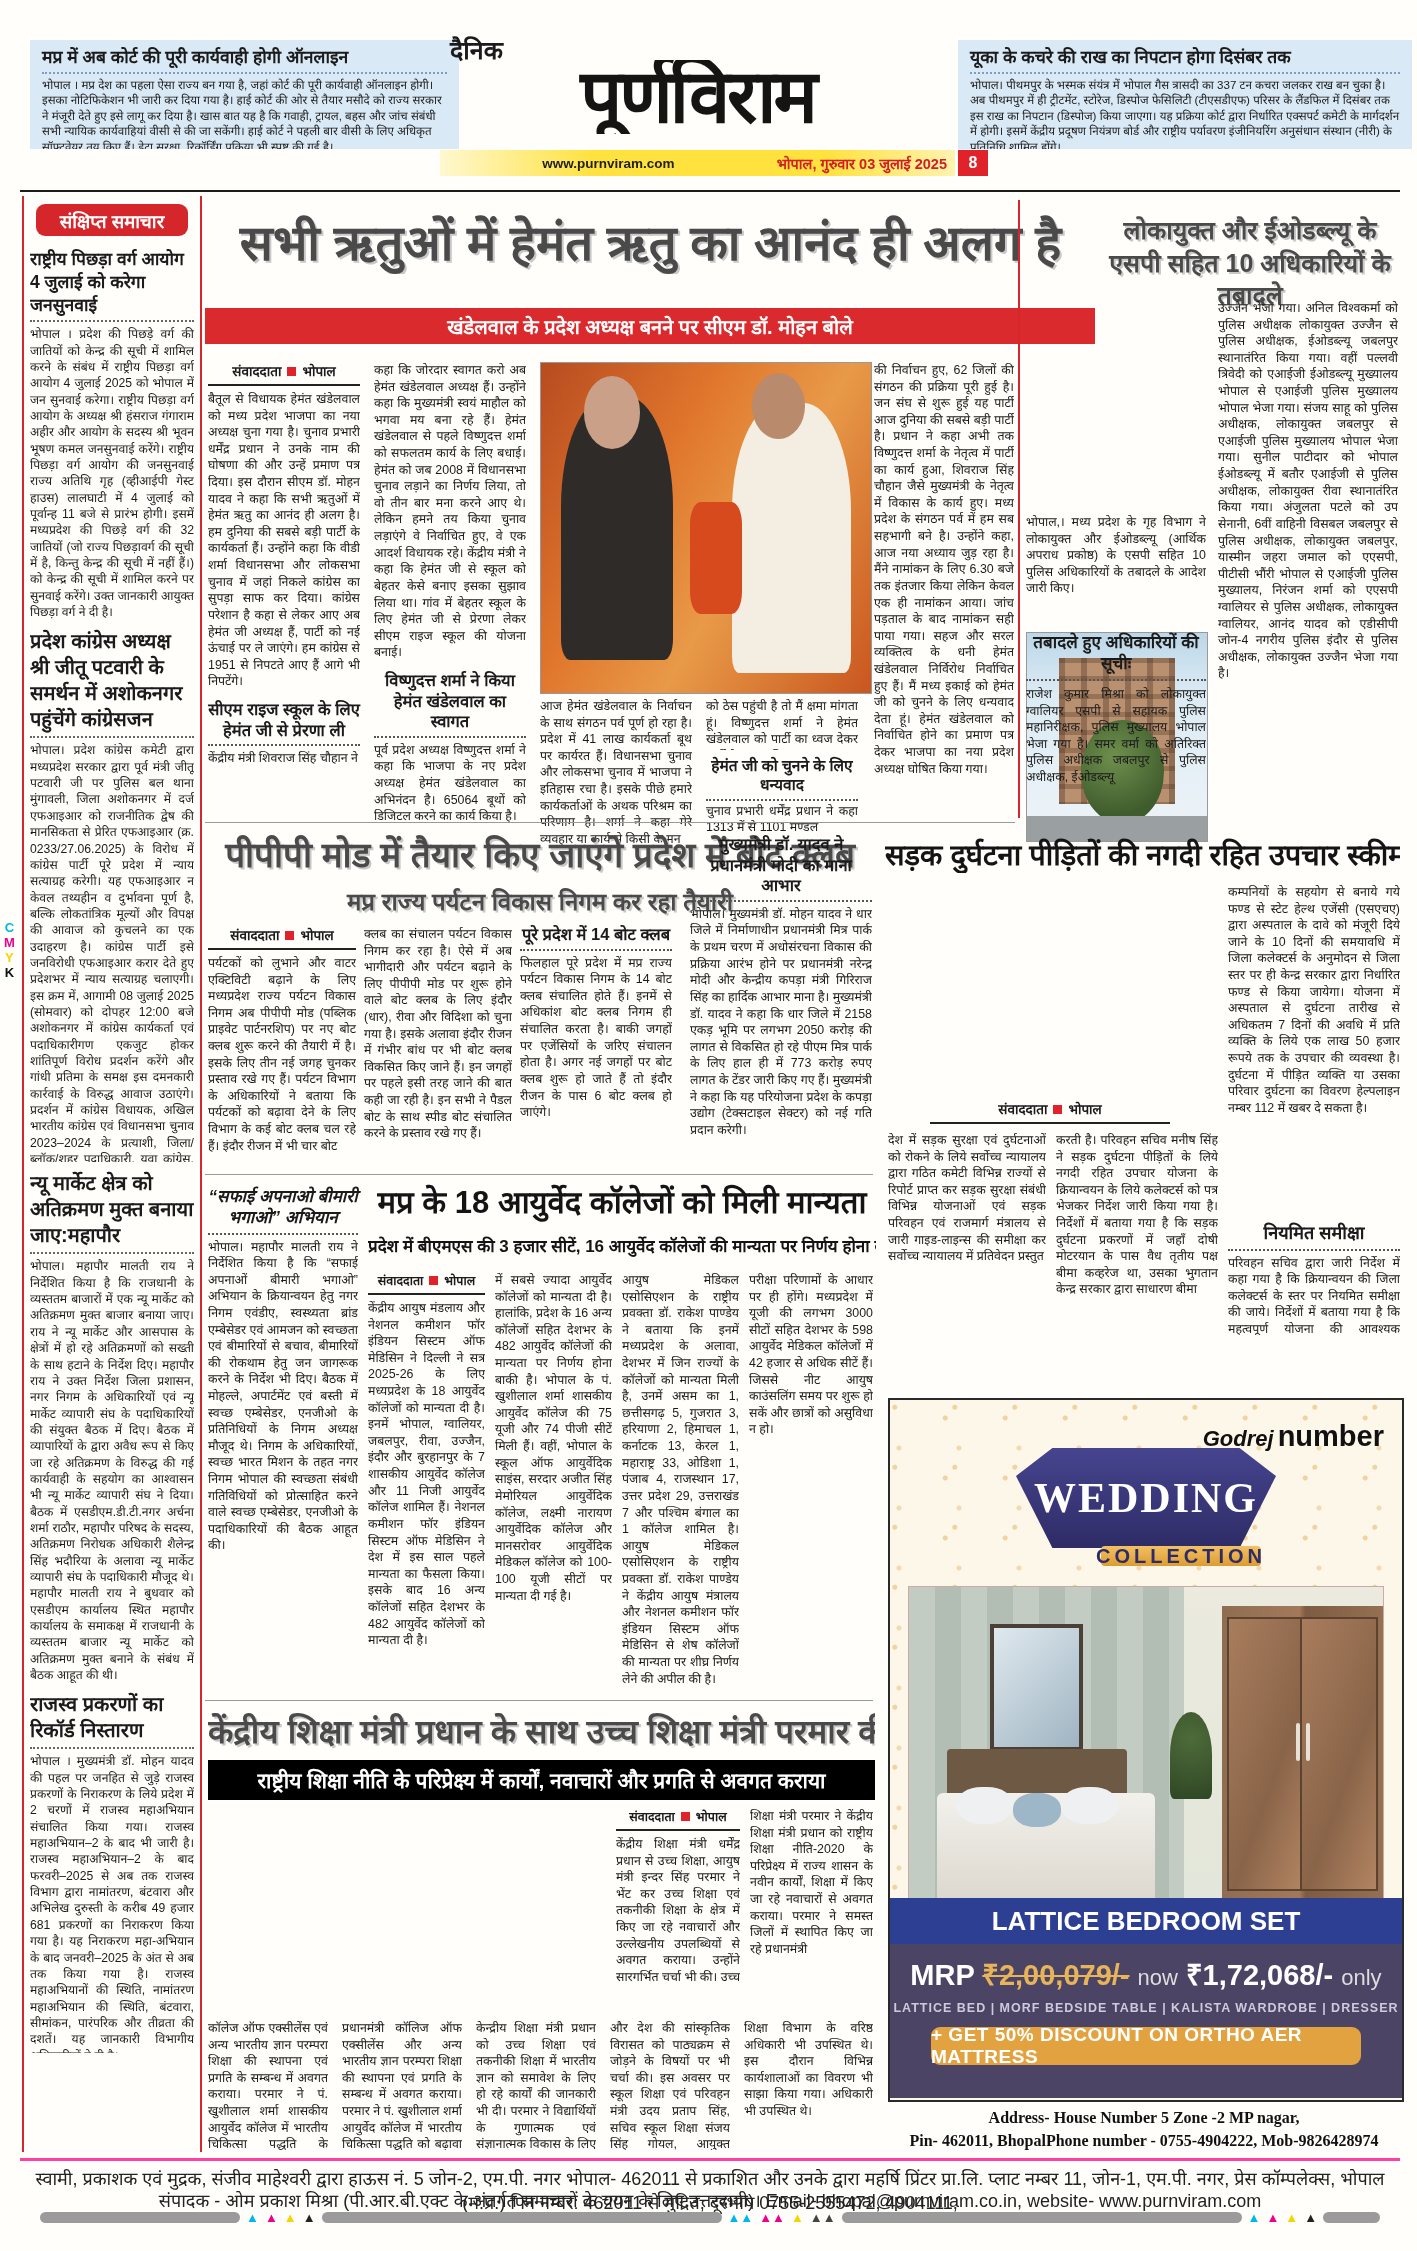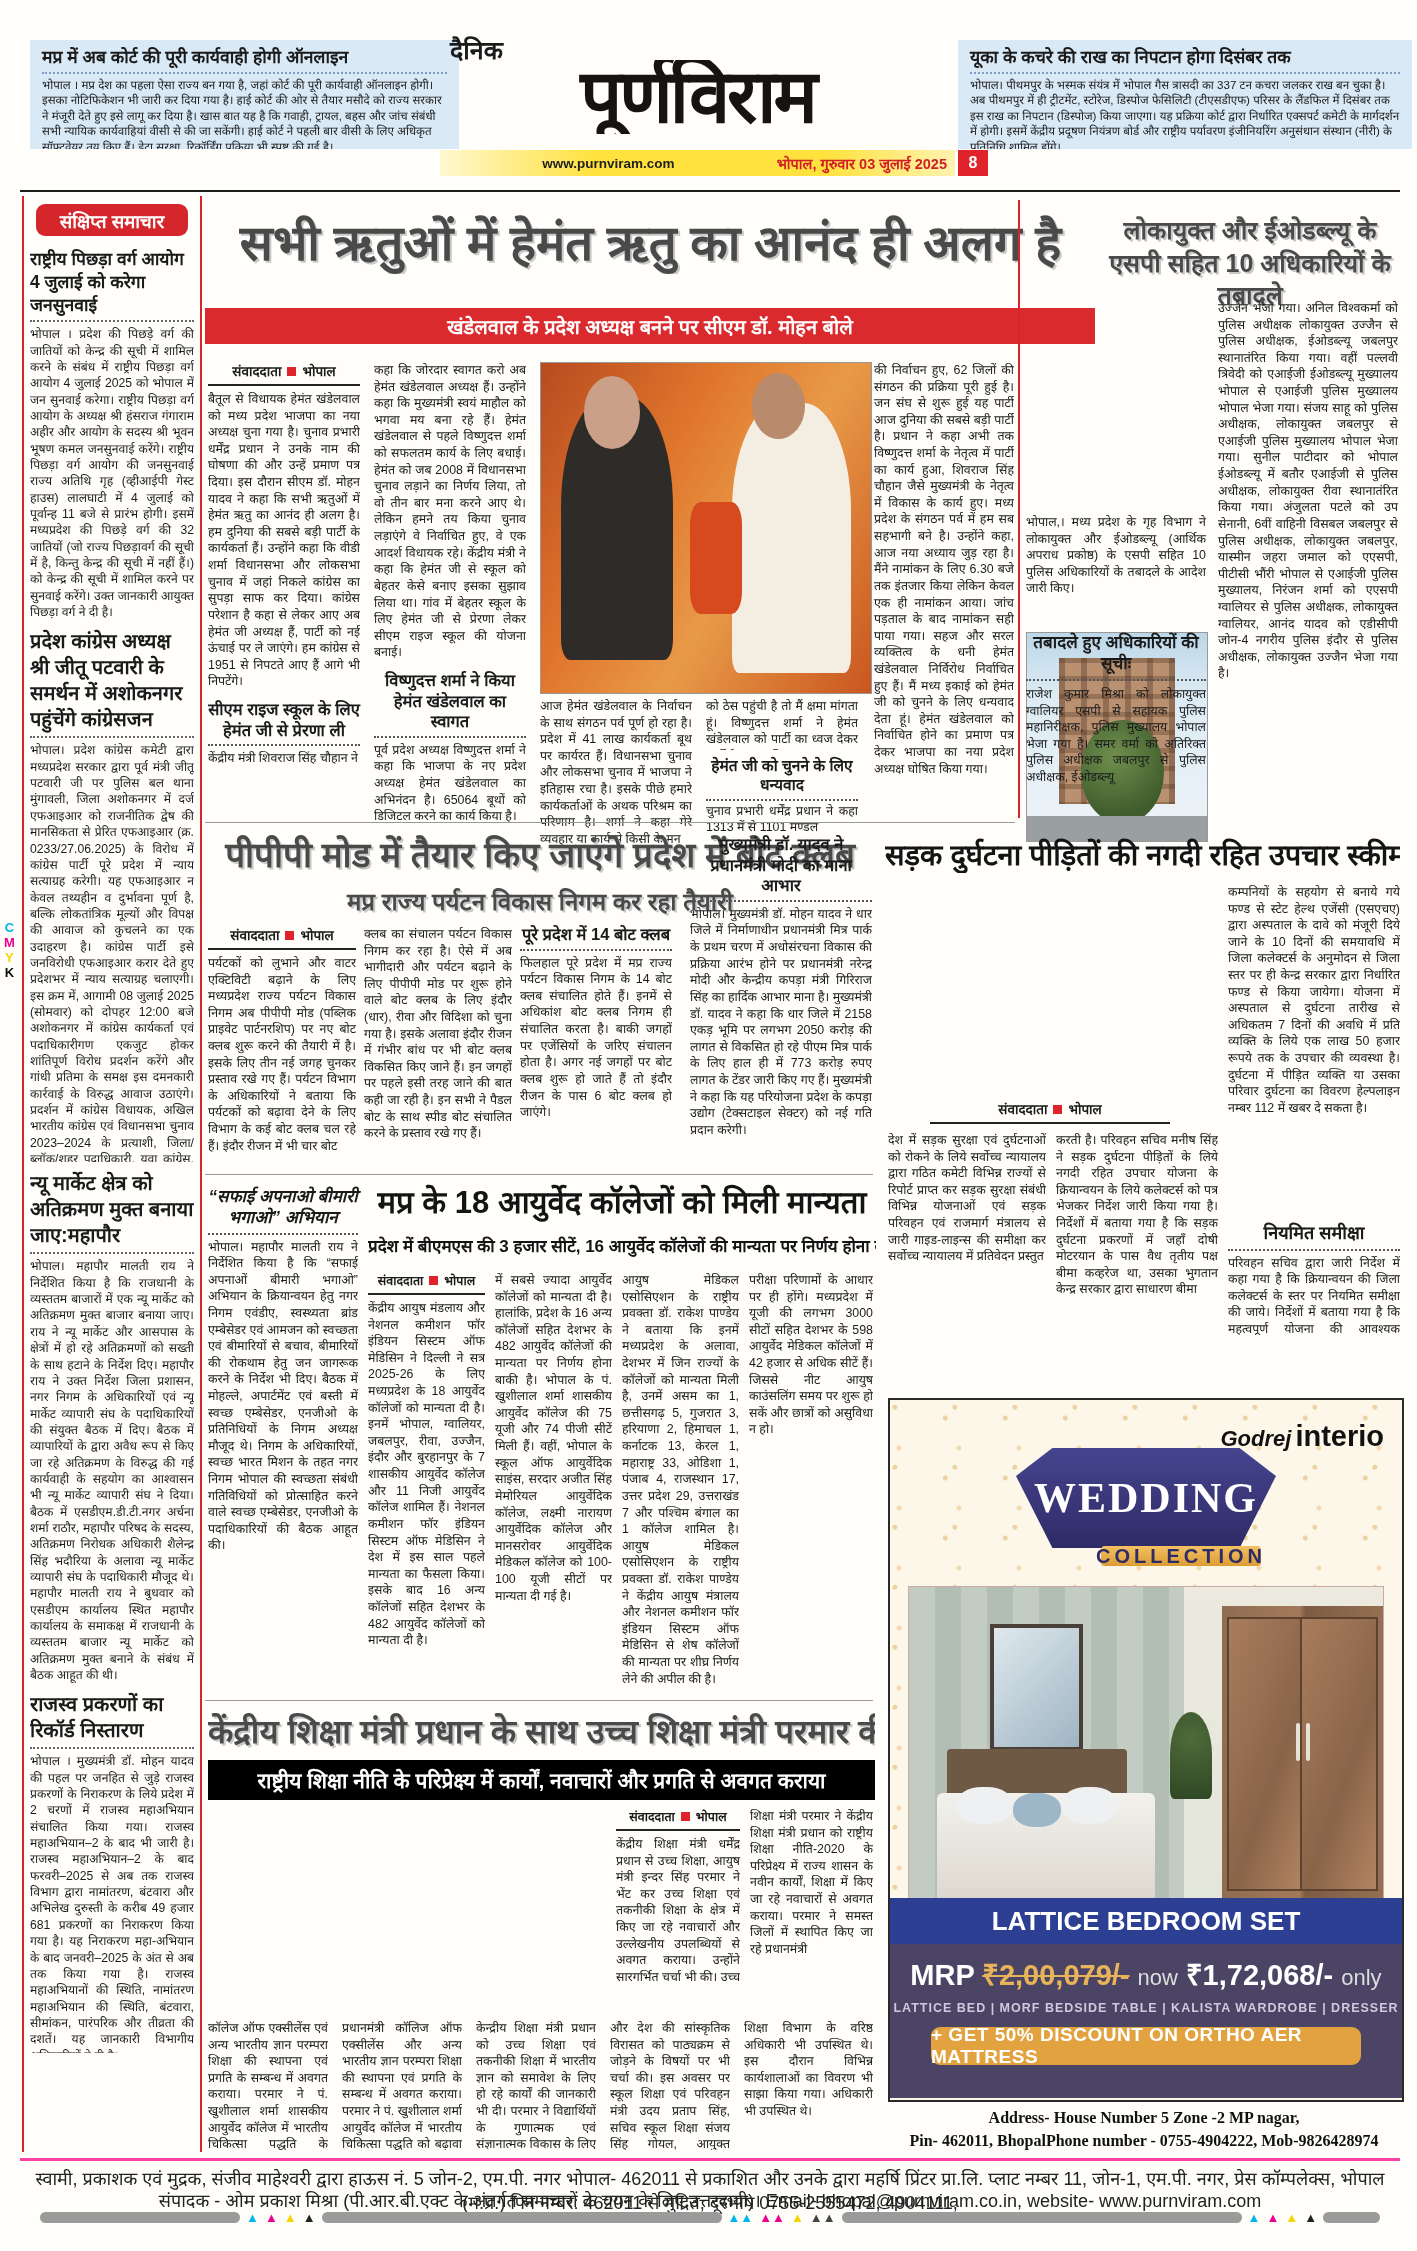--- a/index.html
+++ b/index.html
@@ -281,21 +281,21 @@
   <div class="abs col" style="left:750px;top:1808px;width:123px;height:206px;">शिक्षा मंत्री परमार ने केंद्रीय शिक्षा मंत्री प्रधान को राष्ट्रीय शिक्षा नीति-2020 के परिप्रेक्ष्य में राज्य शासन के नवीन कार्यों, शिक्षा में किए जा रहे नवाचारों से अवगत कराया। परमार ने समस्त जिलों में स्थापित किए जा रहे प्रधानमंत्री</div>
 
   <div class="abs col" style="left:208px;top:2020px;width:120px;height:130px;">कॉलेज ऑफ एक्सीलेंस एवं अन्य भारतीय ज्ञान परम्परा शिक्षा की स्थापना एवं प्रगति के सम्बन्ध में अवगत कराया। परमार ने पं. खुशीलाल शर्मा शासकीय आयुर्वेद कॉलेज में भारतीय चिकित्सा पद्धति के अनुसरण में किए जा रहे विभिन्न कार्यों एवं संगोष्ठियों के बारे में भी बताया।</div>
   <div class="abs col" style="left:342px;top:2020px;width:120px;height:130px;">प्रधानमंत्री कॉलिज ऑफ एक्सीलेंस और अन्य भारतीय ज्ञान परम्परा शिक्षा की स्थापना एवं प्रगति के सम्बन्ध में अवगत कराया। परमार ने पं. खुशीलाल शर्मा आयुर्वेद कॉलेज में भारतीय चिकित्सा पद्धति को बढ़ावा देने के सम्बन्ध में समारोह के लिए विभिन्न कार्यशालाओं एवं संगोष्ठियों के बारे में बताया।</div>
   <div class="abs col" style="left:476px;top:2020px;width:120px;height:130px;">केन्द्रीय शिक्षा मंत्री प्रधान को उच्च शिक्षा एवं तकनीकी शिक्षा में भारतीय ज्ञान को समावेश के लिए हो रहे कार्यों की जानकारी भी दी। परमार ने विद्यार्थियों के गुणात्मक एवं संज्ञानात्मक विकास के लिए मजबूत आधार तैयार करने, उद्योगजगत की आवश्यकता अनुरूप रोजगारपरक पाठ्यक्रमों की समावेशिता को बढ़ावा देने</div>
   <div class="abs col" style="left:610px;top:2020px;width:120px;height:130px;">और देश की सांस्कृतिक विरासत को पाठ्यक्रम से जोड़ने के विषयों पर भी चर्चा की। इस अवसर पर स्कूल शिक्षा एवं परिवहन मंत्री उदय प्रताप सिंह, सचिव स्कूल शिक्षा संजय सिंह गोयल, आयुक्त तकनीकी शिक्षा शर्मा सहित उच्च शिक्षा, तकनीकी शिक्षा एवं स्कूल</div>
   <div class="abs col" style="left:744px;top:2020px;width:129px;height:130px;">शिक्षा विभाग के वरिष्ठ अधिकारी भी उपस्थित थे। इस दौरान विभिन्न कार्यशालाओं का विवरण भी साझा किया गया। अधिकारी भी उपस्थित थे।</div>
 
   <div class="abs ad-frame" style="left:888px;top:1398px;width:512px;height:700px;">
     <div class="abs gi" style="right:18px;top:20px;">
-      <span class="scr">Godrej</span><span>interio</span>
+      <span class="scr">Godrej</span><span>number</span>
     </div>
     <div class="shield" style="left:126px;top:48px;width:260px;height:100px;font-size:42px;">WEDDING</div>
     <div class="ribbon" style="left:176px;top:146px;width:160px;height:20px;font-size:20px;margin-left:35px;">COLLECTION</div>
 
     <div class="p-bed" style="left:18px;top:186px;width:474px;height:312px;">
       <div class="wallpat"></div>
       <div class="mirror" style="left:17%;top:12%;width:18%;height:38%;"></div>
       <div class="bedhead" style="left:8%;top:52%;width:38%;height:16%;"></div>
       <div class="mattress" style="left:6%;top:66%;width:46%;height:34%;"></div>
       <div class="pillow" style="left:10%;top:64%;width:12%;height:12%;"></div>

